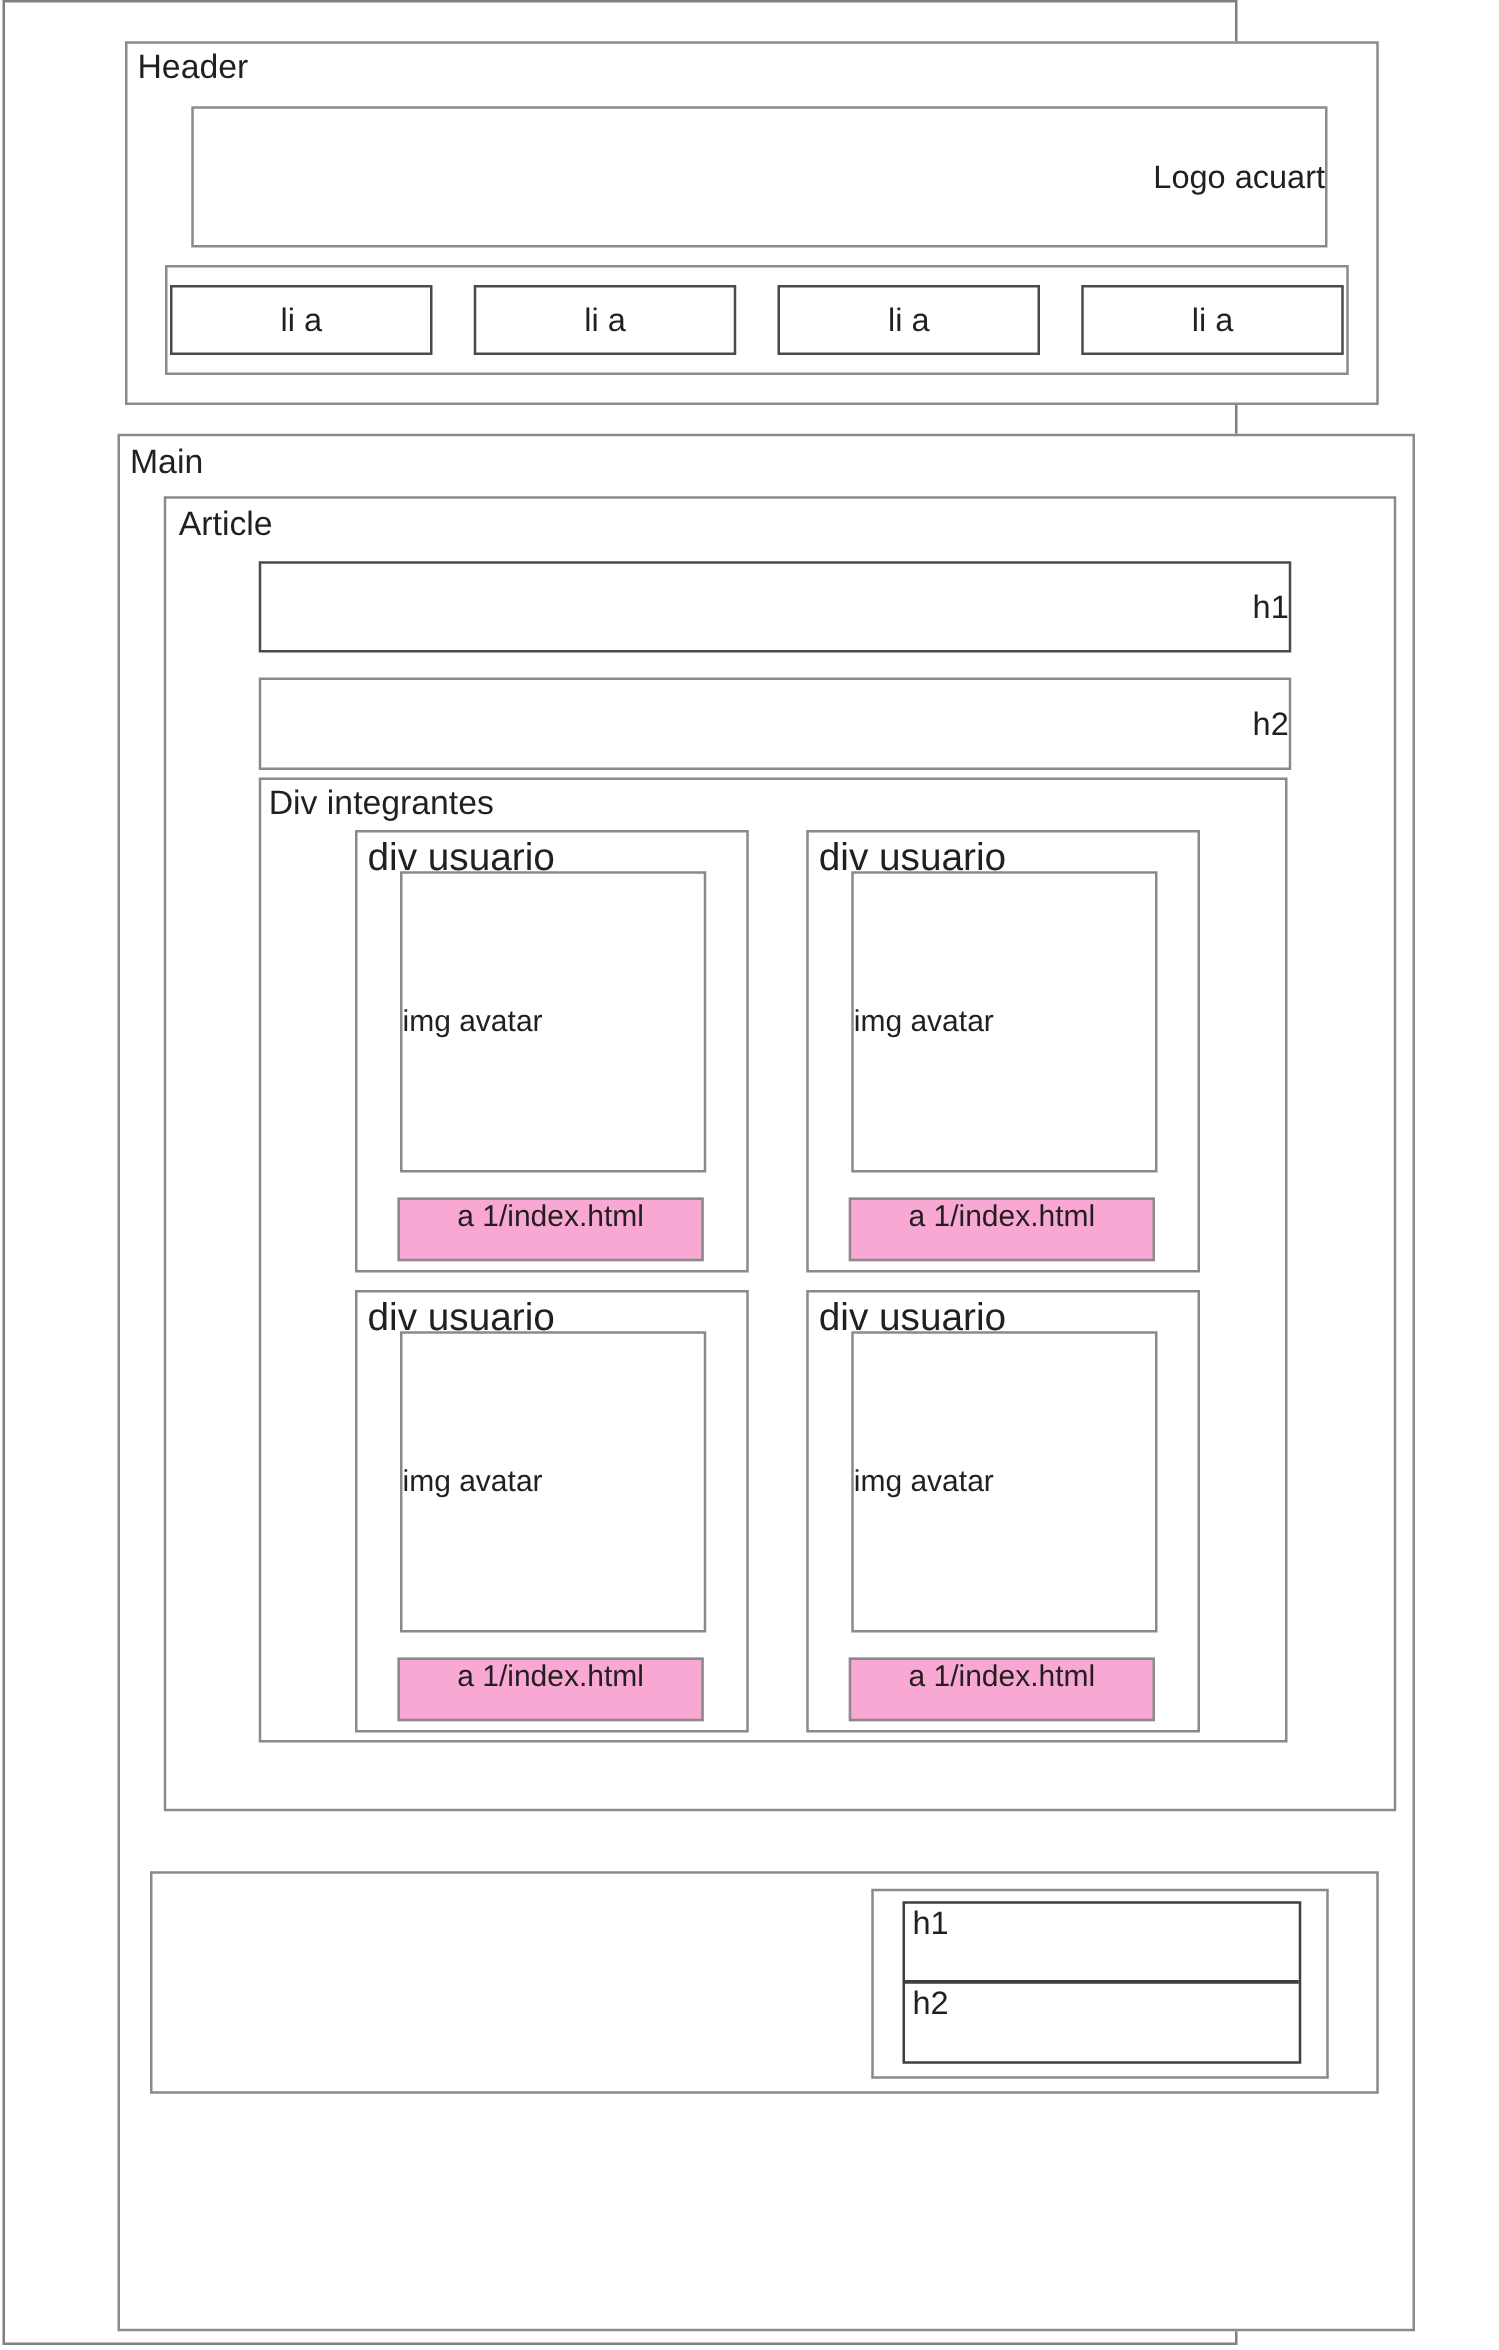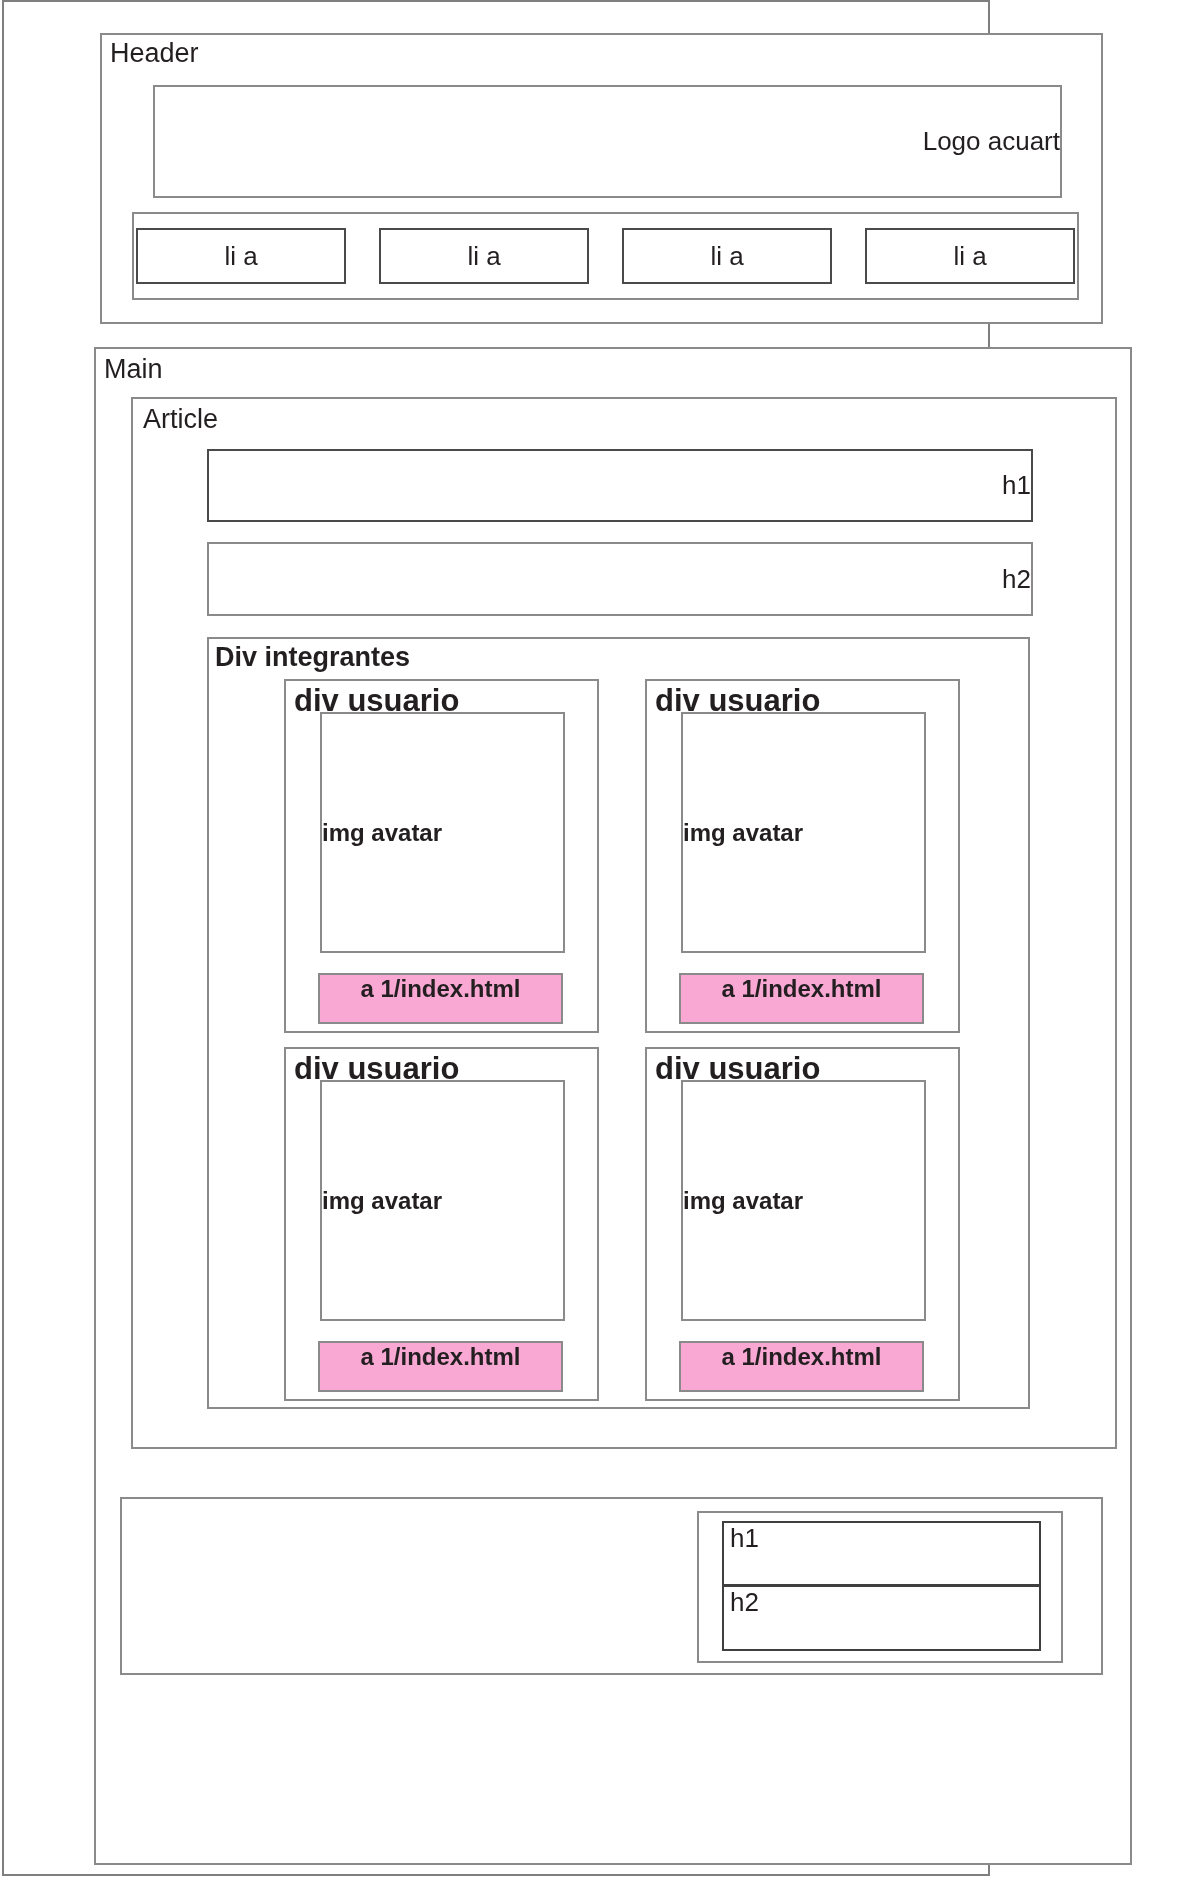--- a/index.html
+++ b/index.html
@@ -29,21 +29,21 @@
 
   
   #main         { left:90px;  top:345px; width:1038px; height:1518px; }
   #main-label   { top:4px; }
 
   
   #article        { left:23px; top:48px; width:986px; height:1052px;margin-left:12px; }
   #article-label  { left:10px; top:4px; }
   #h1-box         { left:74px; top:50px;  width:826px; height:73px; border-color:#4a4a4a; font-size:26px; }
   #h2-box         { left:74px; top:143px; width:826px; height:74px; font-size:26px; }
-  #integrantes        { left:74px; top:238px; width:823px; height:772px;font-weight:bold; }
+  #integrantes        { left:74px; top:223px; width:823px; height:772px; }
   #integrantes-label  { left:6px; top:2px; }
 
   .user-card  { position:absolute; box-sizing:border-box; width:315px; height:354px;
                 border:2px solid #8a8a8a; background:#fff; }
   #card-0 { left:75px;  top:40px; }
   #card-1 { left:436px; top:40px; }
   #card-2 { left:75px;  top:408px; }
   #card-3 { left:436px; top:408px; }
   .card-label { position:absolute; left:8px; top:2px; font-size:31px; white-space:nowrap; }
   .avatar-box { position:absolute; left:34px; top:31px; width:245px; height:241px; box-sizing:border-box;

